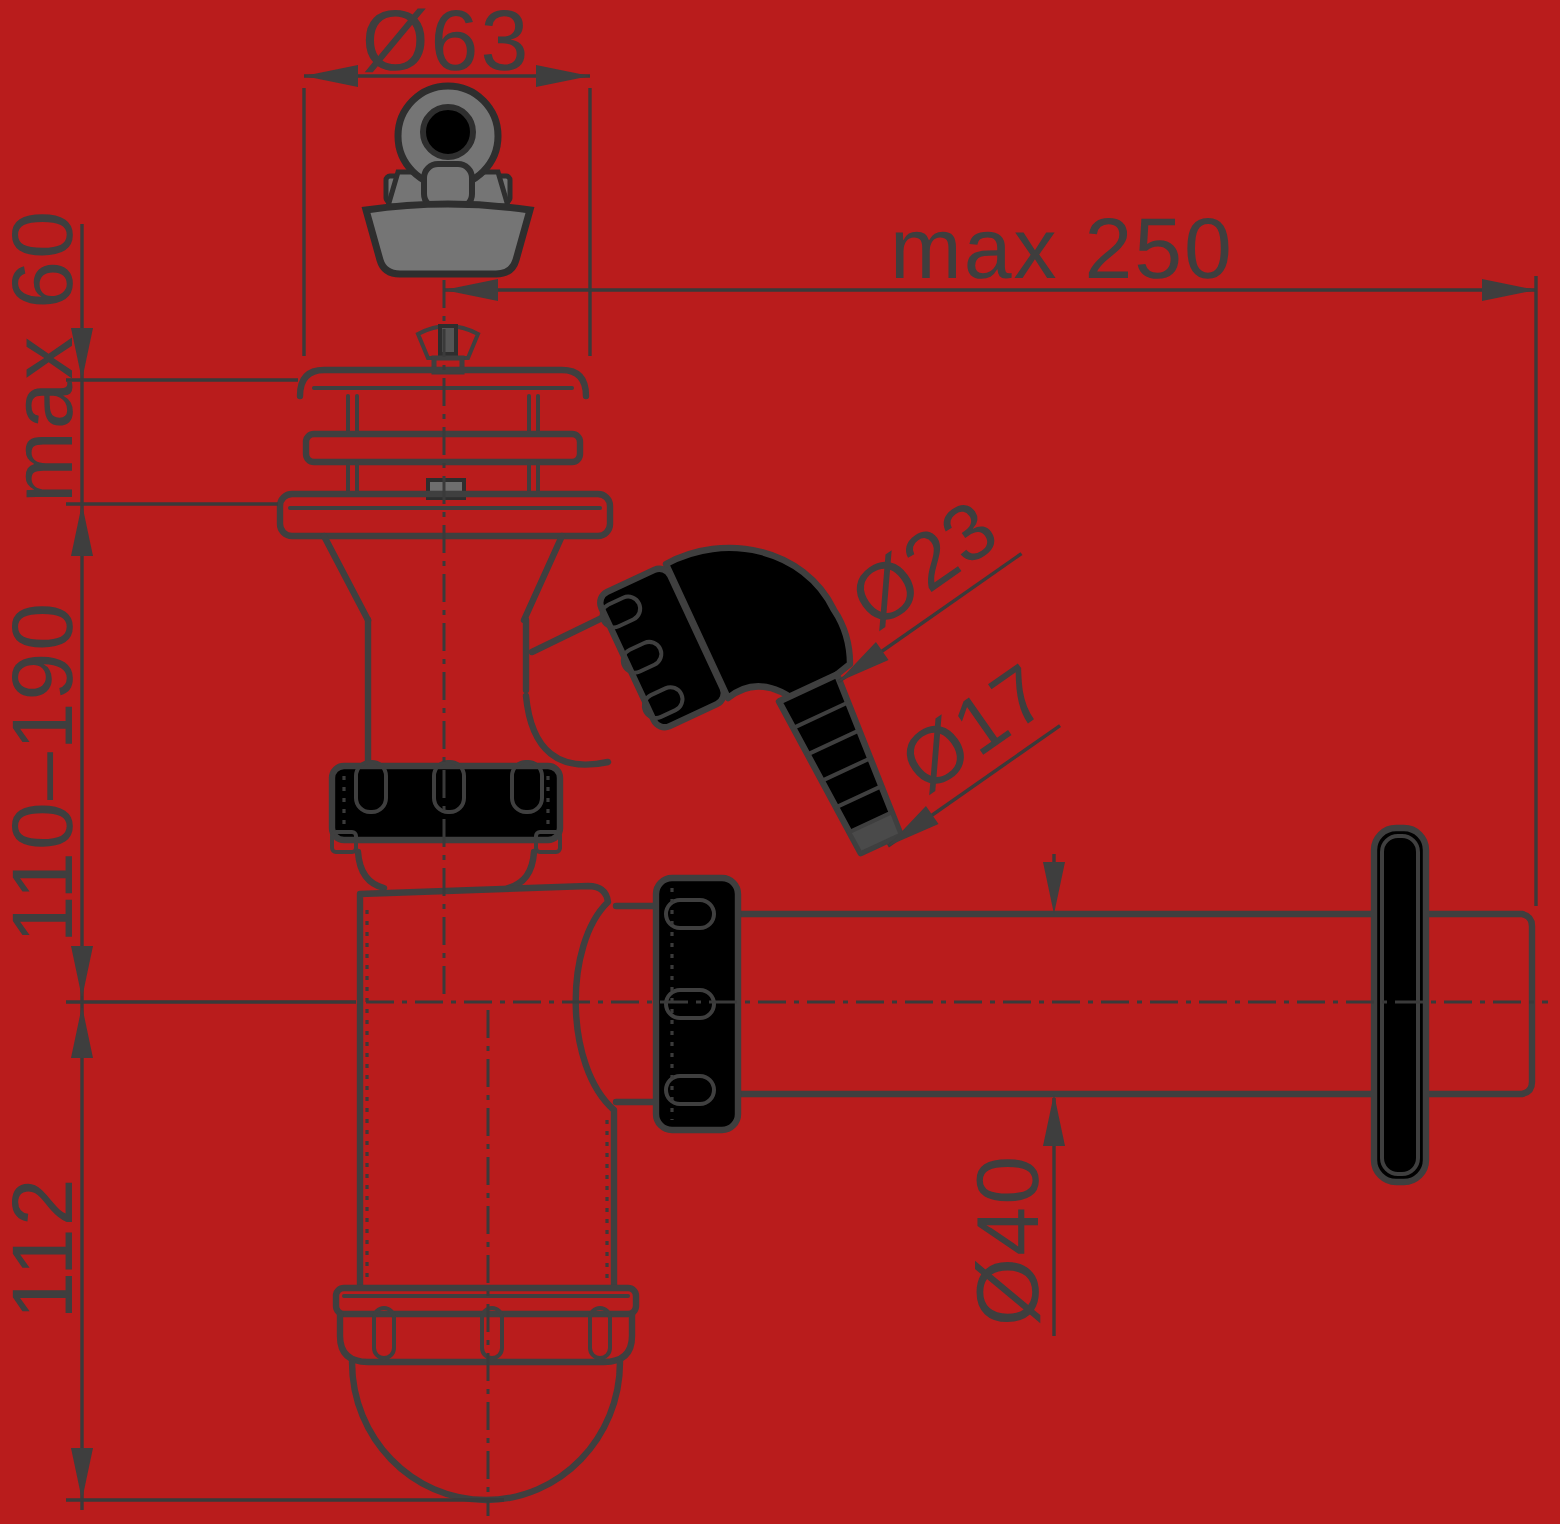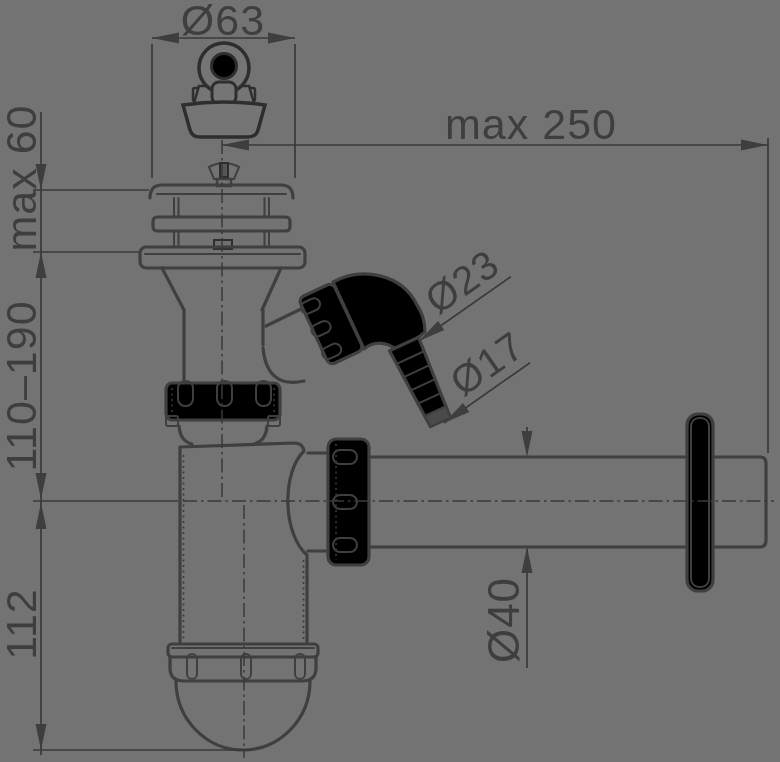--- a/index.html
+++ b/index.html
@@ -1,16 +1,16 @@
 <!DOCTYPE html>
 <html><head>
 <meta charset="utf-8">
 <style>
   html,body{margin:0;padding:0;background:#000;}
-  .stage{position:relative;width:780px;height:762px;background:#737373;overflow:hidden;}
+  .stage{position:relative;width:780px;height:762px;background:#b91c1c;overflow:hidden;}
   svg{display:block;}
   text{font-family:"Liberation Sans", sans-serif; fill:#3e3e3e; letter-spacing:1px;}
   .dim{font-size:43px;}
   .dim-sm{font-size:40px;}
   .dim-p{font-size:44px;}
   .ln{stroke:#3f3f3f;stroke-width:3.2;fill:none;stroke-linecap:round;stroke-linejoin:round;}
   .ln2{stroke:#3f3f3f;stroke-width:2;fill:none;stroke-linecap:round;}
   .lnf{stroke:#3f3f3f;stroke-width:3.2;fill:#000;stroke-linejoin:round;}
   .dl{stroke:#3a3a3a;stroke-width:1.7;fill:none;}
   .cl{stroke:#3a3a3a;stroke-width:1.5;fill:none;stroke-dasharray:14 4 2.5 4;}

